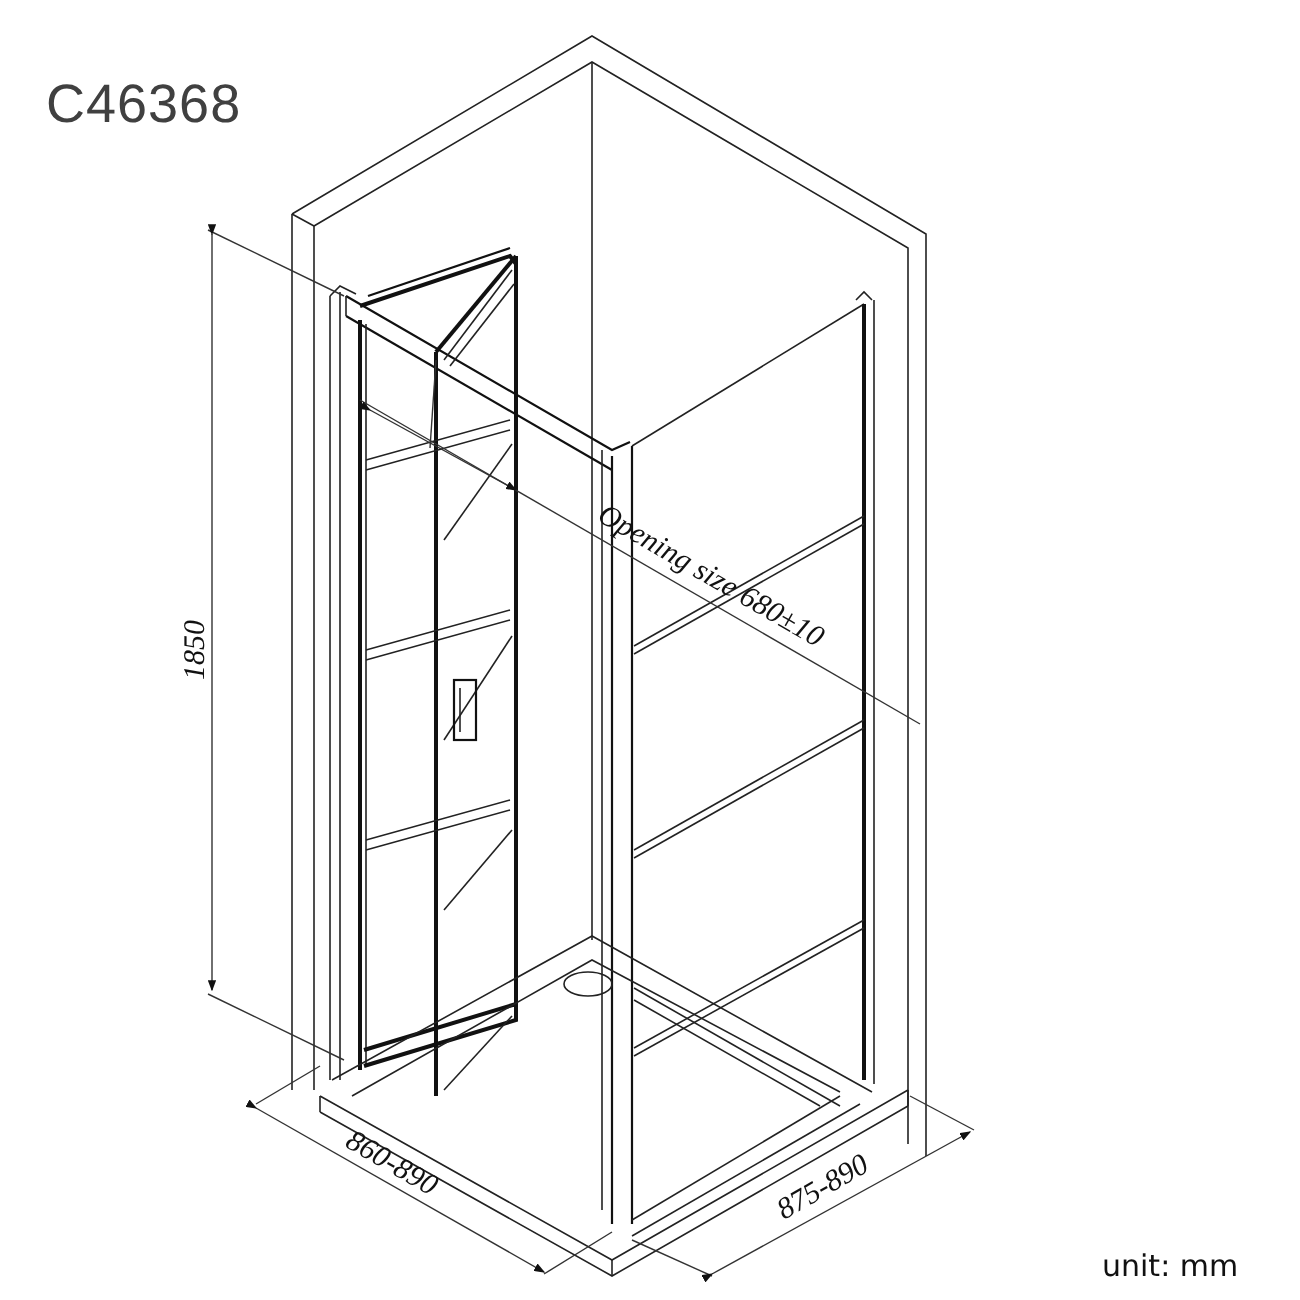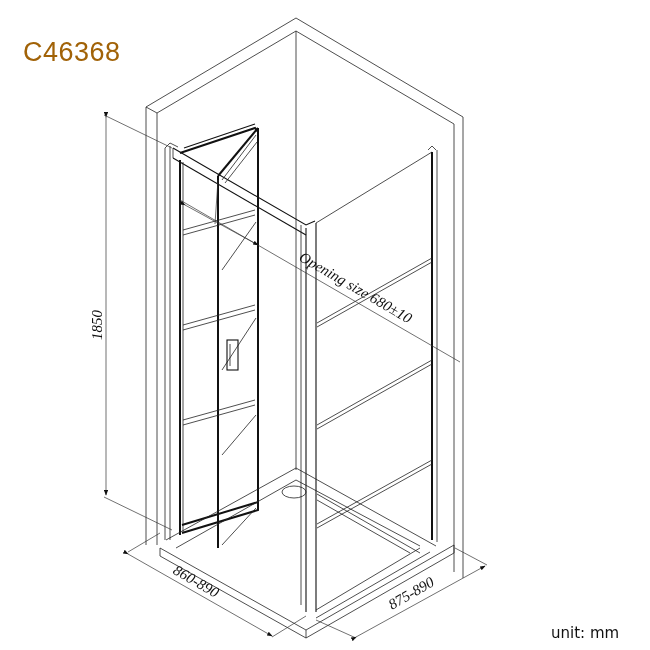--- a/index.html
+++ b/index.html
@@ -1,18 +1,18 @@
 <!DOCTYPE html>
 <html><head>
 <meta charset="utf-8">
 <style>
   html, body { margin:0; padding:0; background:#ffffff; }
   body { width:650px; height:650px; overflow:hidden; position:relative; font-family:"Liberation Sans", sans-serif; }
   #canvas { position:absolute; left:0; top:0; width:650px; height:650px; }
-  .model-code { position:absolute; left:23px; top:37px; font-family:"Liberation Sans", sans-serif; font-size:27px; color:#a16207; letter-spacing:0.5px; }
+  .model-code { position:absolute; left:23px; top:37px; font-family:"Liberation Sans", sans-serif; font-size:27px; color:#404040; letter-spacing:0.5px; }
   .unit-label { position:absolute; left:551px; top:624px; font-family:"DejaVu Sans", sans-serif; font-size:15px; color:#111; }
   svg text { font-family:"Liberation Serif", serif; font-style:italic; fill:#111; }
   .thin { stroke:#222; stroke-width:0.8; fill:none; }
   .med { stroke:#111; stroke-width:1.1; fill:none; }
   .thick { stroke:#111; stroke-width:2; fill:none; }
   .dim { stroke:#333; stroke-width:0.7; fill:none; }
 </style>
 </head>
 <body>
 

